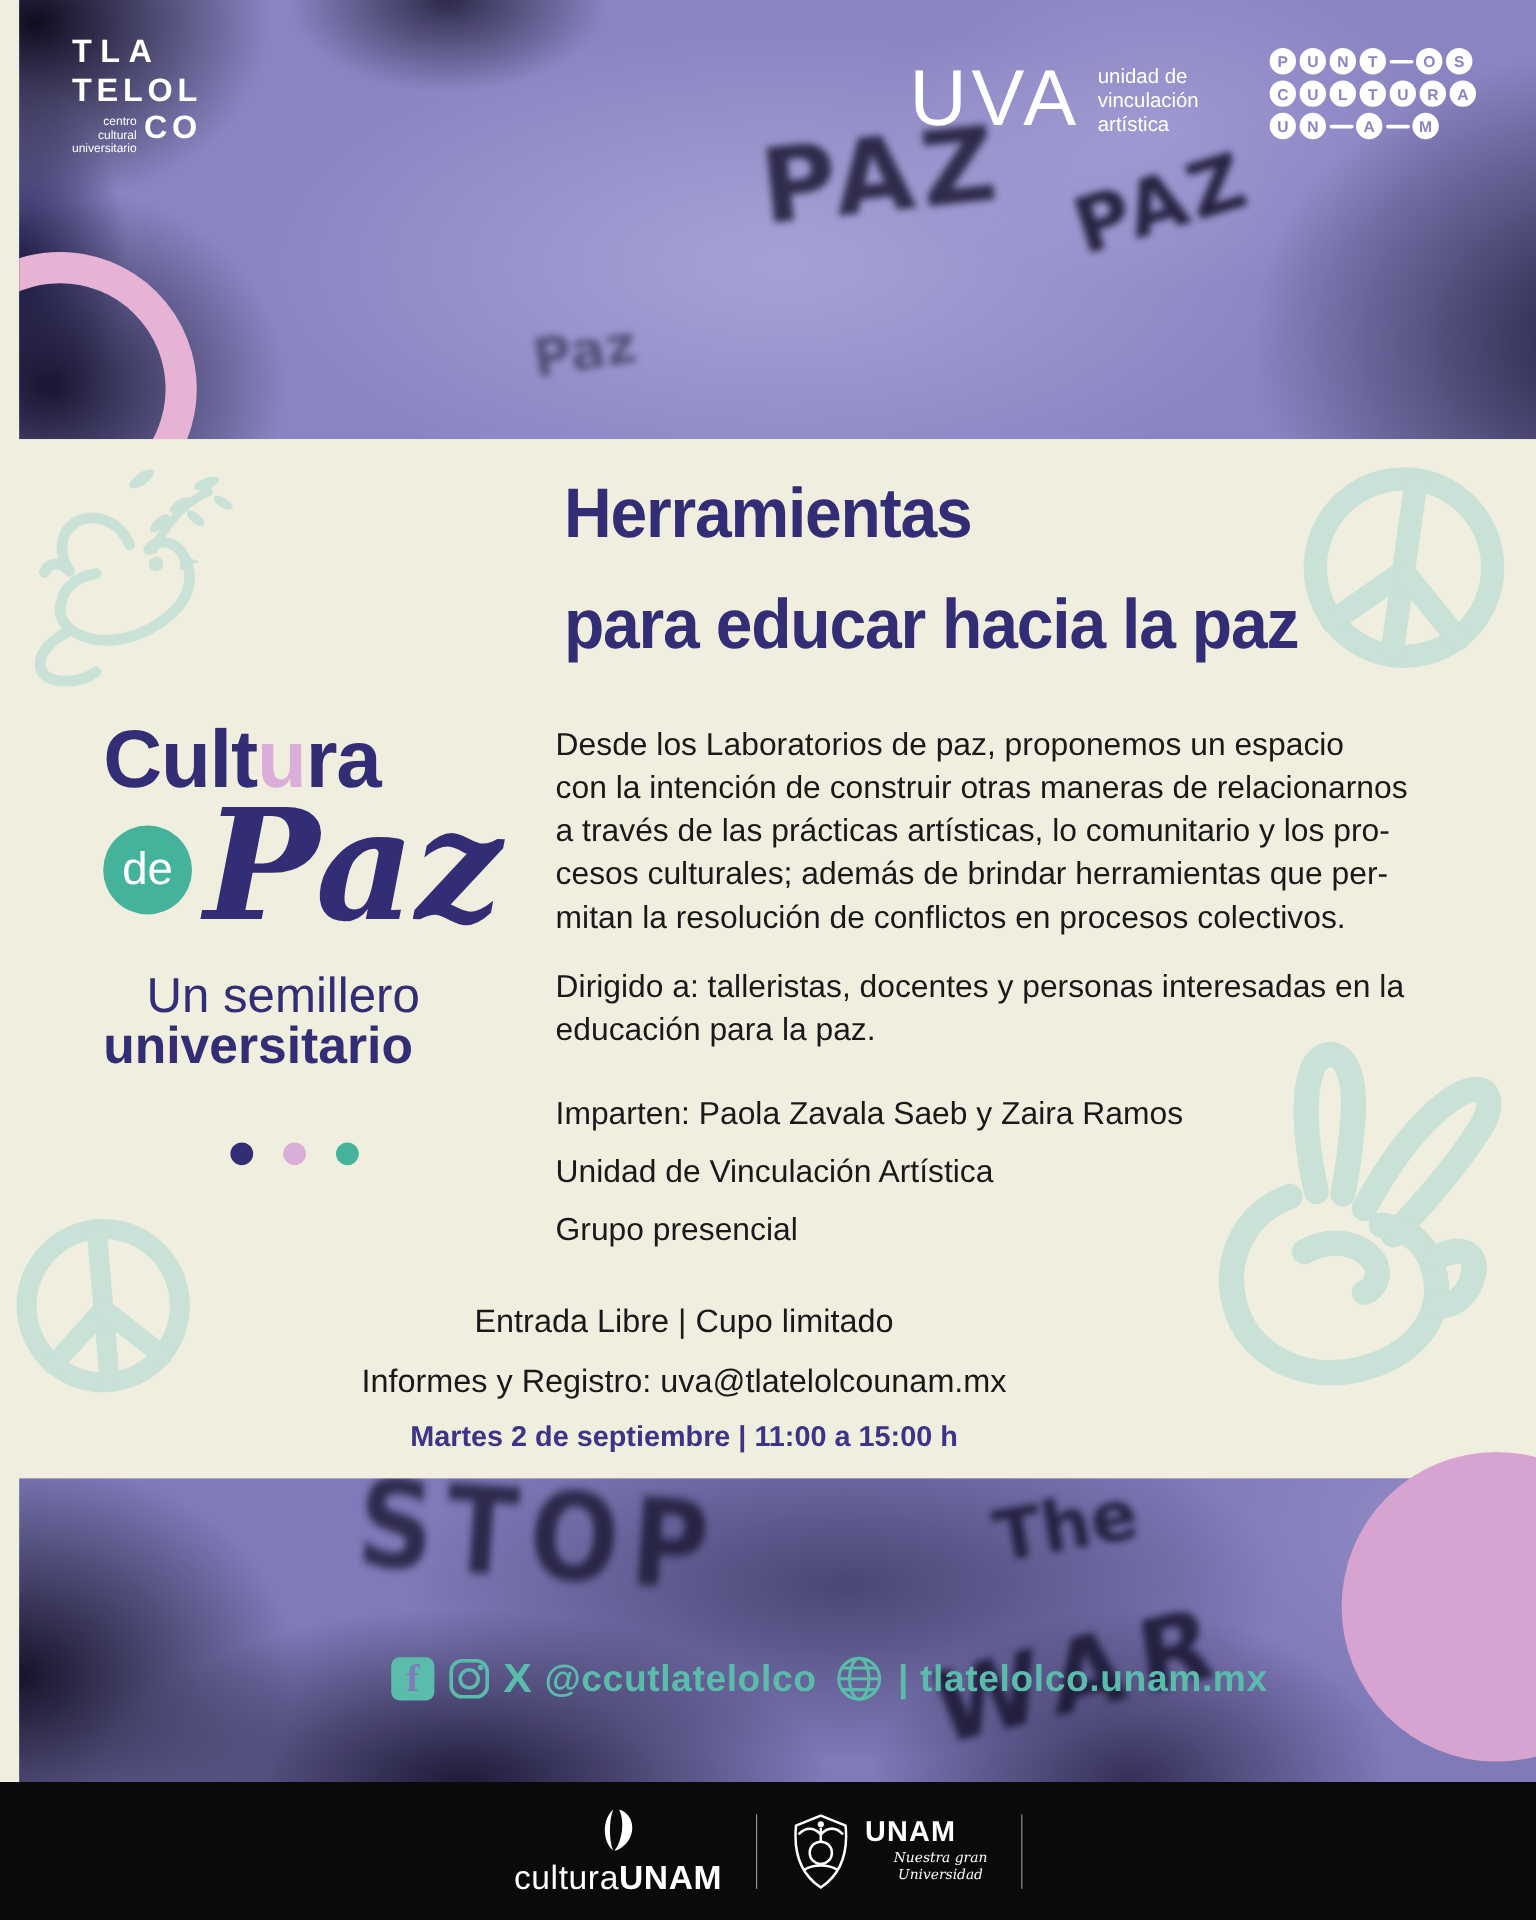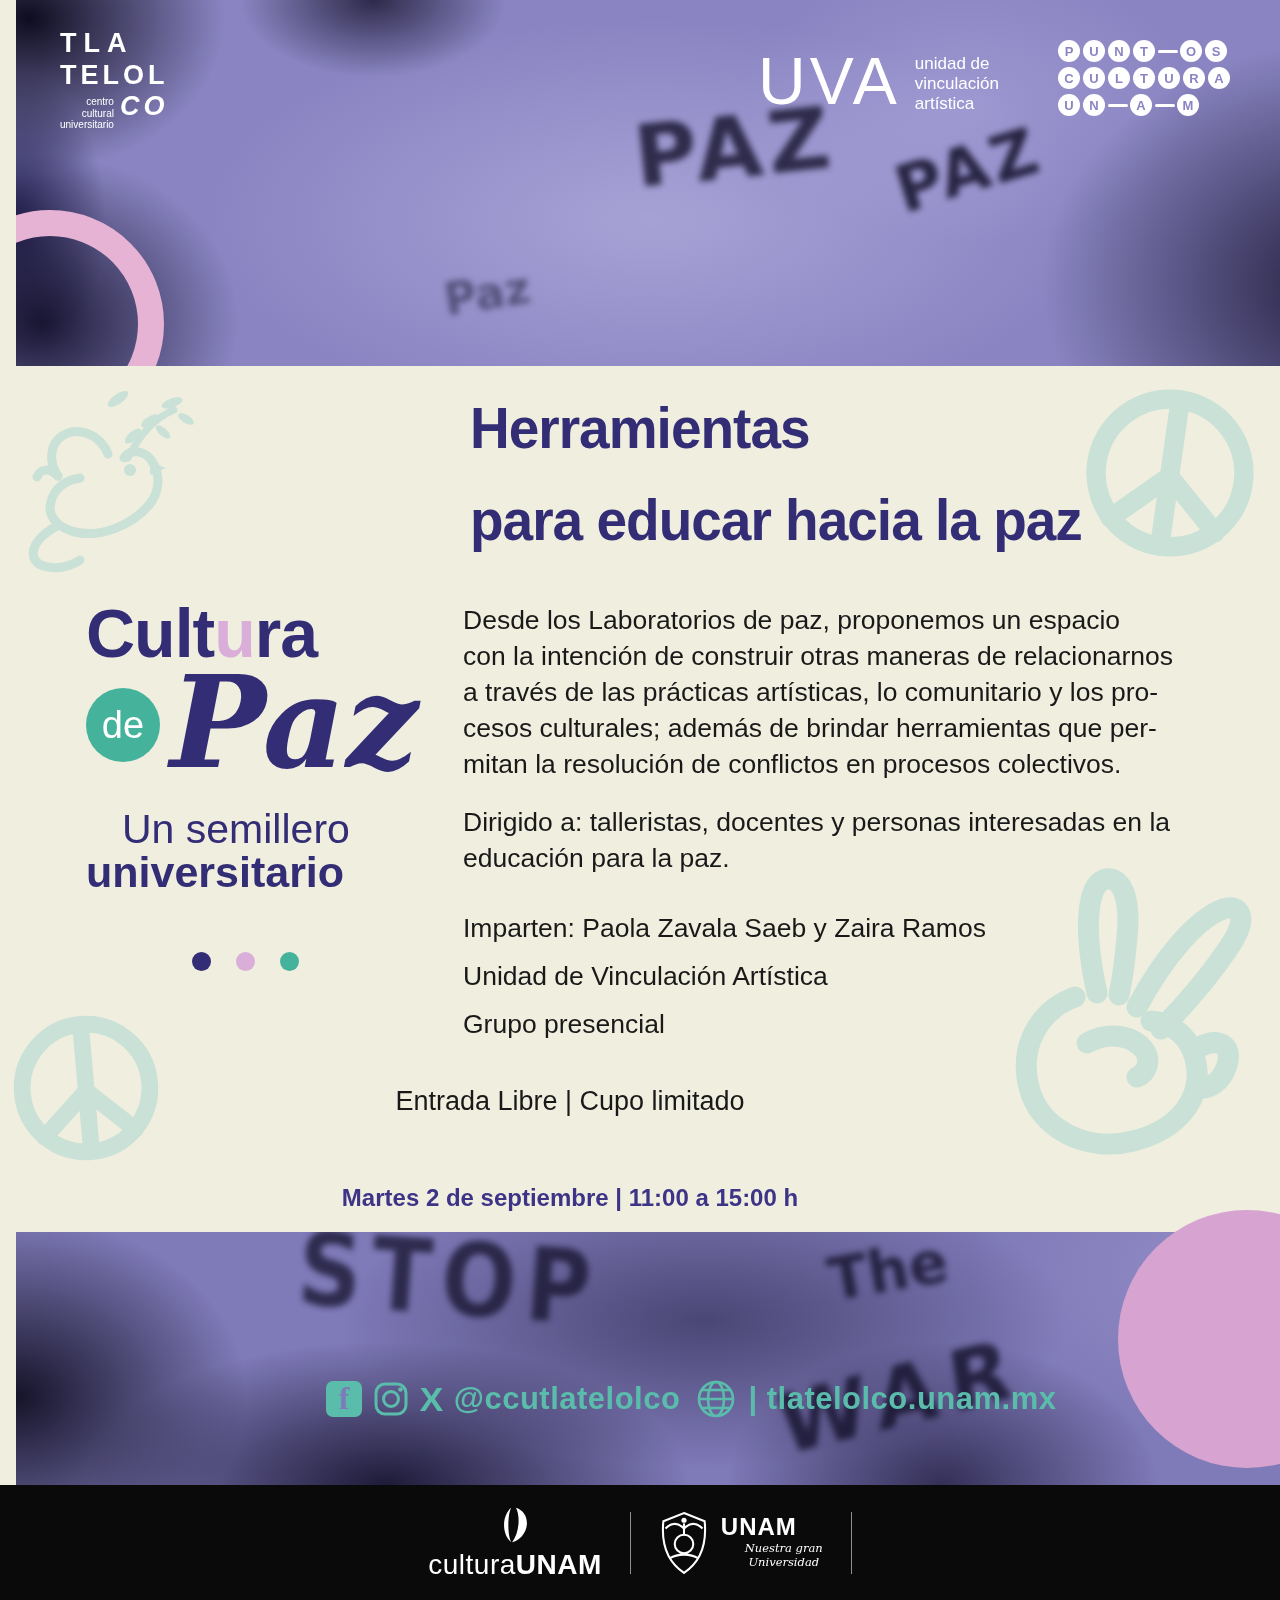--- a/index.html
+++ b/index.html
@@ -35,21 +35,21 @@
   .word-stop{left:282px;top:4px;font-size:88px;transform:rotate(4deg) scaleY(1.15);letter-spacing:10px;opacity:.75;}
   .word-the{left:812px;top:10px;font-size:58px;transform:rotate(-10deg);opacity:.8;}
   .word-war{left:760px;top:124px;font-size:82px;transform:rotate(-14deg) skewX(-6deg);letter-spacing:12px;opacity:.8;}
 
   
   .tlx{position:absolute;left:44px;top:30px;color:#fff;line-height:1;}
   .tlx-row1{font-size:27px;font-weight:bold;letter-spacing:7px;}
   .tlx-row2{font-size:27px;font-weight:bold;letter-spacing:4px;margin-top:5px;}
   .tlx-row3{display:flex;align-items:flex-start;margin-top:4px;}
   .tlx-tag{font-size:10px;line-height:1.15;text-align:right;margin-right:6px;margin-top:3px;}
-  .tlx-co{font-size:27px;font-weight:bold;letter-spacing:4px;font-style:italic;}
+  .tlx-co{font-size:27px;font-weight:bold;letter-spacing:4px;}
   .uva{position:absolute;left:742px;top:48px;display:flex;align-items:center;color:#fff;}
   .uva-name{font-size:66px;font-weight:400;letter-spacing:4px;line-height:1;}
   .uva-tag{font-size:17px;line-height:1.18;margin-left:14px;margin-top:6px;}
   .puntos{position:absolute;left:1042px;top:40px;}
   .p-row{display:flex;align-items:center;margin-bottom:5px;}
   .p-circ{width:22px;height:22px;border-radius:50%;background:#fff;color:var(--band);
     font-size:13px;font-weight:bold;display:flex;align-items:center;justify-content:center;margin-right:3px;}
   .p-link{width:20px;height:3px;background:#fff;margin:0 2px 0 0;border-radius:2px;}
 
   
@@ -236,20 +236,21 @@
 a través de las prácticas artísticas, lo comunitario y los pro-
 cesos culturales; además de brindar herramientas que per-
 mitan la resolución de conflictos en procesos colectivos.</div>
     <div class="body-text p2 pre">Dirigido a: talleristas, docentes y personas interesadas en la
 educación para la paz.</div>
     <div class="body-text line-imparten">Imparten: Paola Zavala Saeb y Zaira Ramos</div>
     <div class="body-text line-unit">Unidad de Vinculación Artística</div>
     <div class="body-text line-modality">Grupo presencial</div>
 
     <div class="center-info info-admission">Entrada Libre | Cupo limitado</div>
+    <div class="center-info info-registration">Informes y Registro: uva@tlatelolcounam.mx</div>
     <div class="center-info info-datetime">Martes 2 de septiembre | 11:00 a 15:00 h</div>
   </div>
 
   <div class="band band-bottom">
     <div class="hand-word word-stop">STOP</div>
     <div class="hand-word word-the">The</div>
     <div class="hand-word word-war">WAR</div>
 
     <div class="social">
       <span class="soc-ico fb">

